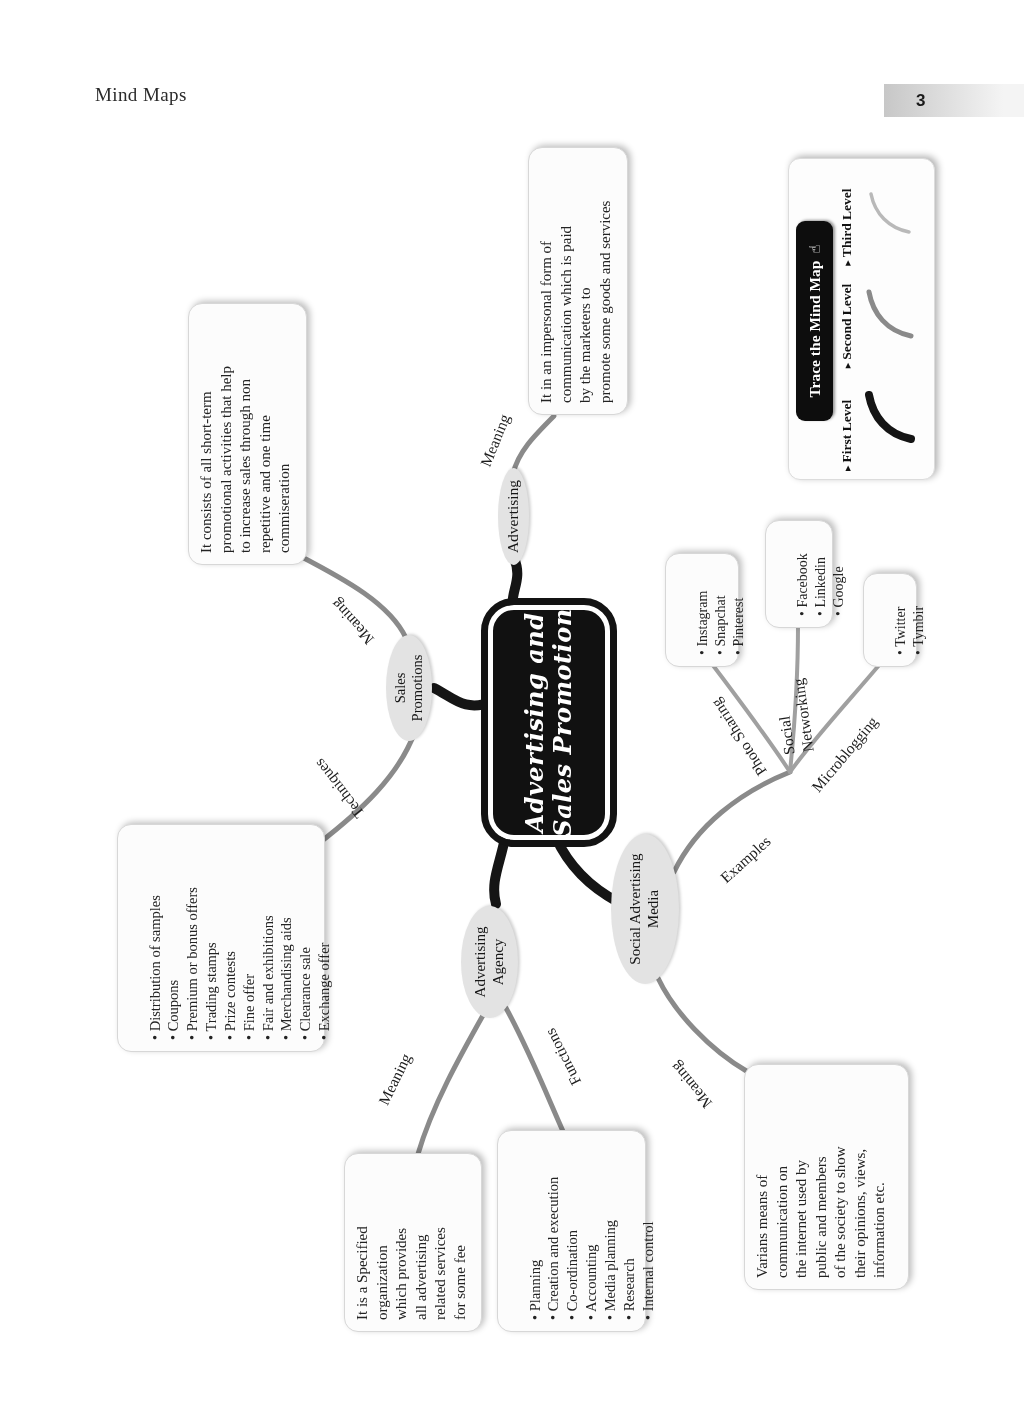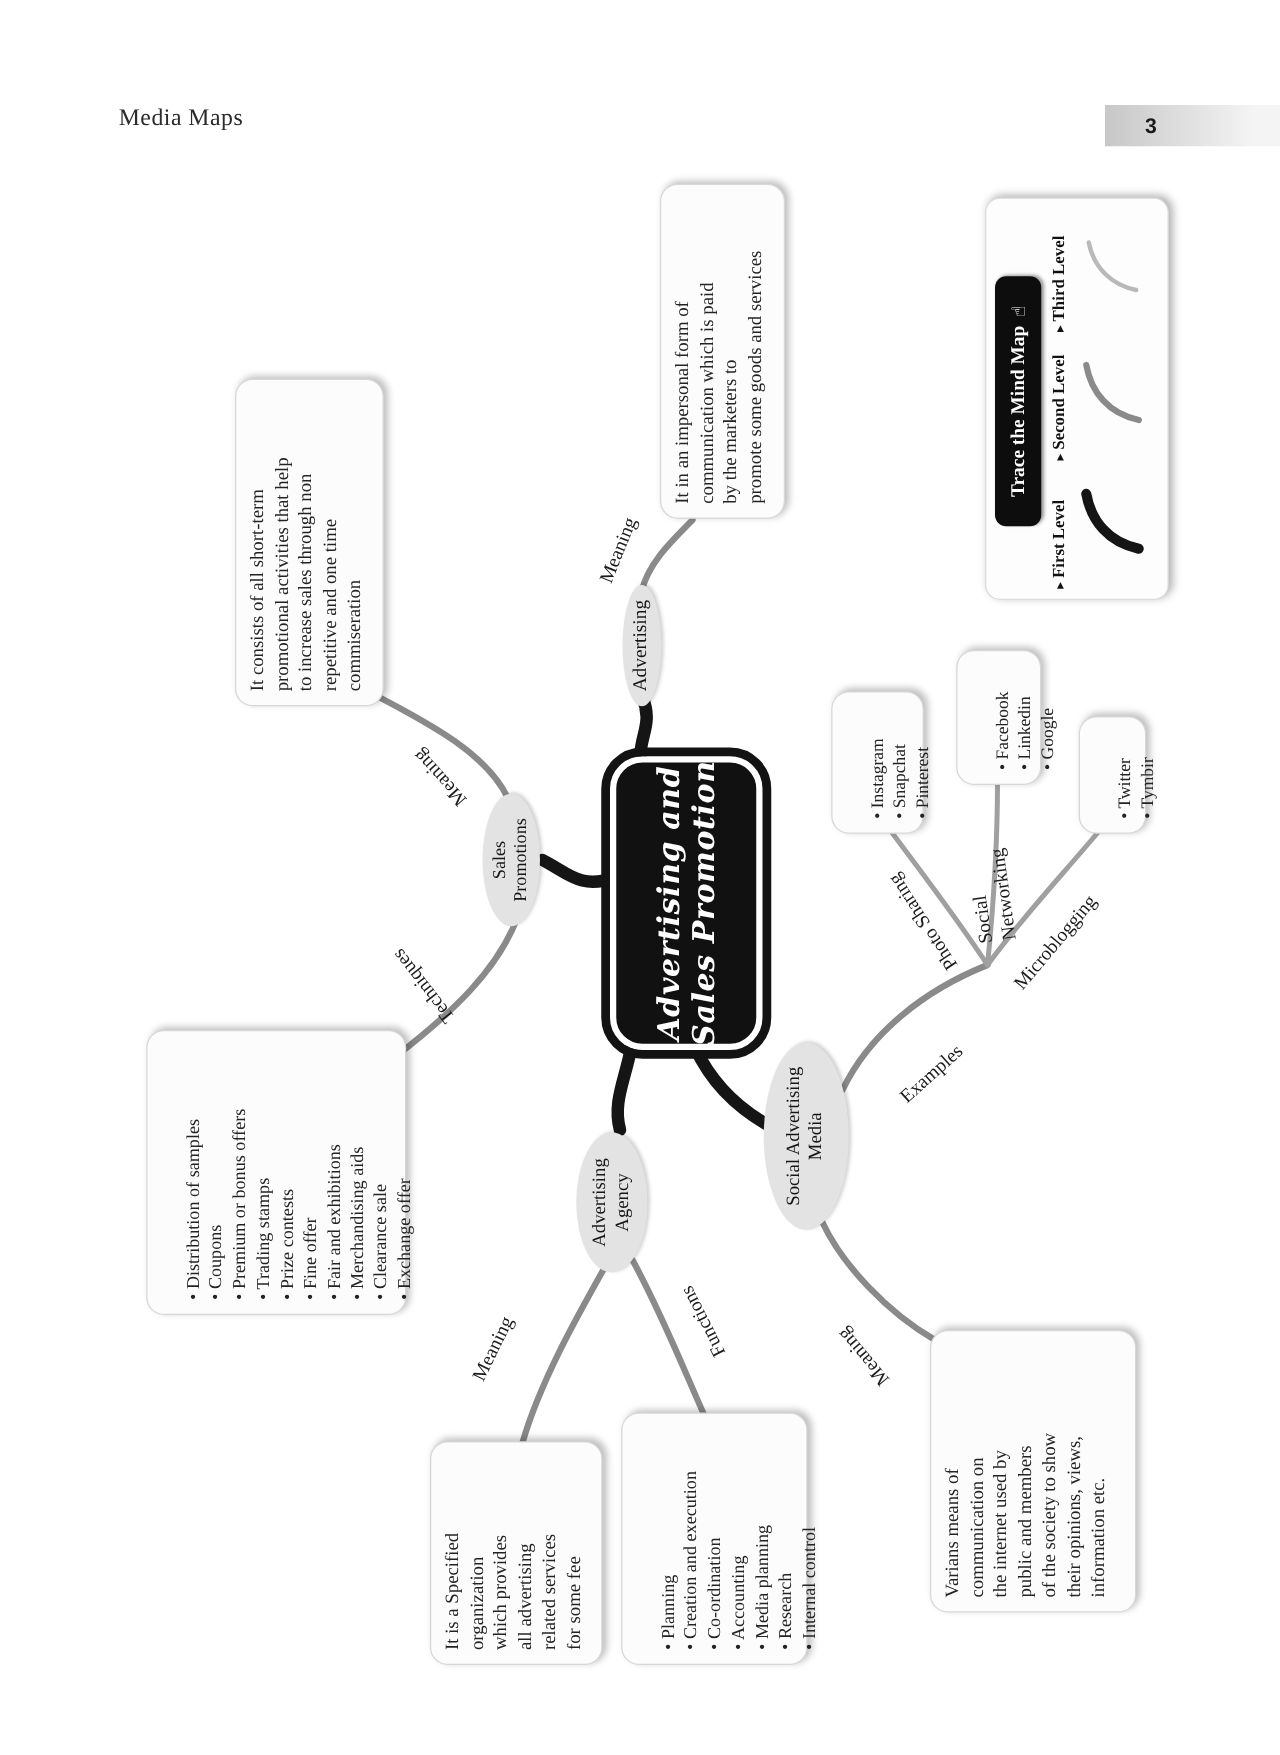--- a/index.html
+++ b/index.html
@@ -78,21 +78,21 @@
   .legend-pill .hand{font-family:"DejaVu Sans",sans-serif;font-size:15px;}
   .legend-items{position:absolute;left:8px;top:50px;right:4px;display:flex;}
   .legend-item{flex:1;display:flex;flex-direction:column;}
   .legend-item .cap{font-weight:bold;font-size:13.5px;color:#111;white-space:nowrap;}
   .legend-item .tri{font-family:"DejaVu Sans",sans-serif;font-size:11px;margin-right:3px;}
   .legend-item svg{margin:6px 0 0 22px;}
 </style>
 </head>
 <body>
 
-<div class="page-header">Media Maps</div>
+<div class="page-header">Mind Maps</div>
 <div class="page-badge">
   <span>3</span>
 </div>
 
 <div class="map">
 
   <svg class="curves" width="1404" height="1024" viewBox="0 0 1404 1024">
     <g fill="none" stroke-width="10" stroke-linecap="round" stroke="#151515">
       <path d="M 780 521 C 806 500 818 526 846 514"></path>
       <path d="M 702 492 C 692 464 706 454 716 434"></path>

